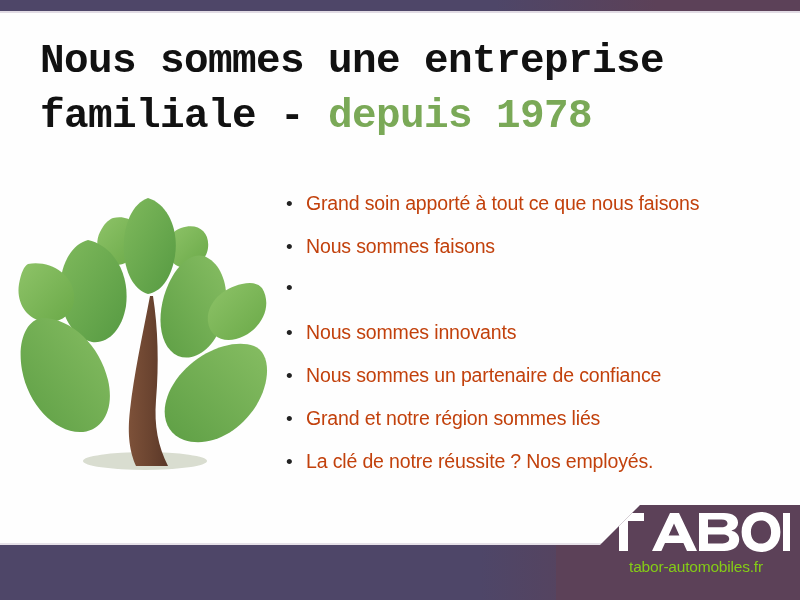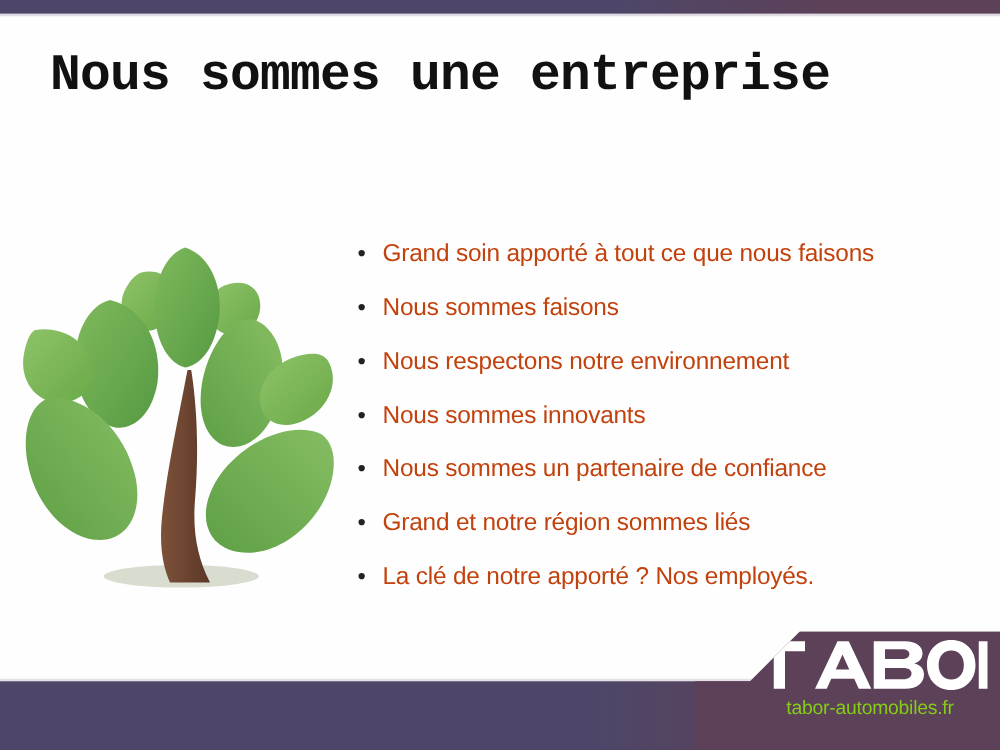--- a/index.html
+++ b/index.html
@@ -162,20 +162,21 @@
 </head>
 <body>
 
 <div class="slide">
 
   <div class="top-bar"></div>
   <div class="top-bar-hairline"></div>
 
   <div class="headline">
     <div>Nous sommes une entreprise</div>
+    <div><span>familiale - </span><span class="accent">depuis 1978</span></div>
   </div>
 
   <div class="tree-wrap">
     <svg viewBox="0 0 256 316" xmlns="http://www.w3.org/2000/svg">
       <defs>
         <linearGradient id="lfA" x1="0" y1="0" x2="1" y2="1">
           <stop offset="0%" stop-color="#8ec368"></stop>
           <stop offset="100%" stop-color="#6aa948"></stop>
         </linearGradient>
         <linearGradient id="lfB" x1="0" y1="0" x2="1" y2="1">
@@ -220,37 +221,36 @@
     <div class="bullet-row">
       <span class="bullet-dot">•</span>
       <span class="bullet-text">Grand soin apporté à tout ce que nous faisons</span>
     </div>
     <div class="bullet-row">
       <span class="bullet-dot">•</span>
       <span class="bullet-text">Nous sommes faisons</span>
     </div>
     <div class="bullet-row">
       <span class="bullet-dot">•</span>
-      <span class="bullet-text">Nous respectons notre environnement</span>
     </div>
     <div class="bullet-row">
       <span class="bullet-dot">•</span>
       <span class="bullet-text">Nous sommes innovants</span>
     </div>
     <div class="bullet-row">
       <span class="bullet-dot">•</span>
       <span class="bullet-text">Nous sommes un partenaire de confiance</span>
     </div>
     <div class="bullet-row">
       <span class="bullet-dot">•</span>
       <span class="bullet-text">Grand et notre région sommes liés</span>
     </div>
     <div class="bullet-row">
       <span class="bullet-dot">•</span>
-      <span class="bullet-text">La clé de notre apporté ? Nos employés.</span>
+      <span class="bullet-text">La clé de notre réussite ? Nos employés.</span>
     </div>
   </div>
 
   <div class="bottom-hairline"></div>
   <div class="bottom-bar"></div>
 
   <div class="logo-panel">
     <div class="logo-inner">
 
       <div class="logo-mark">

